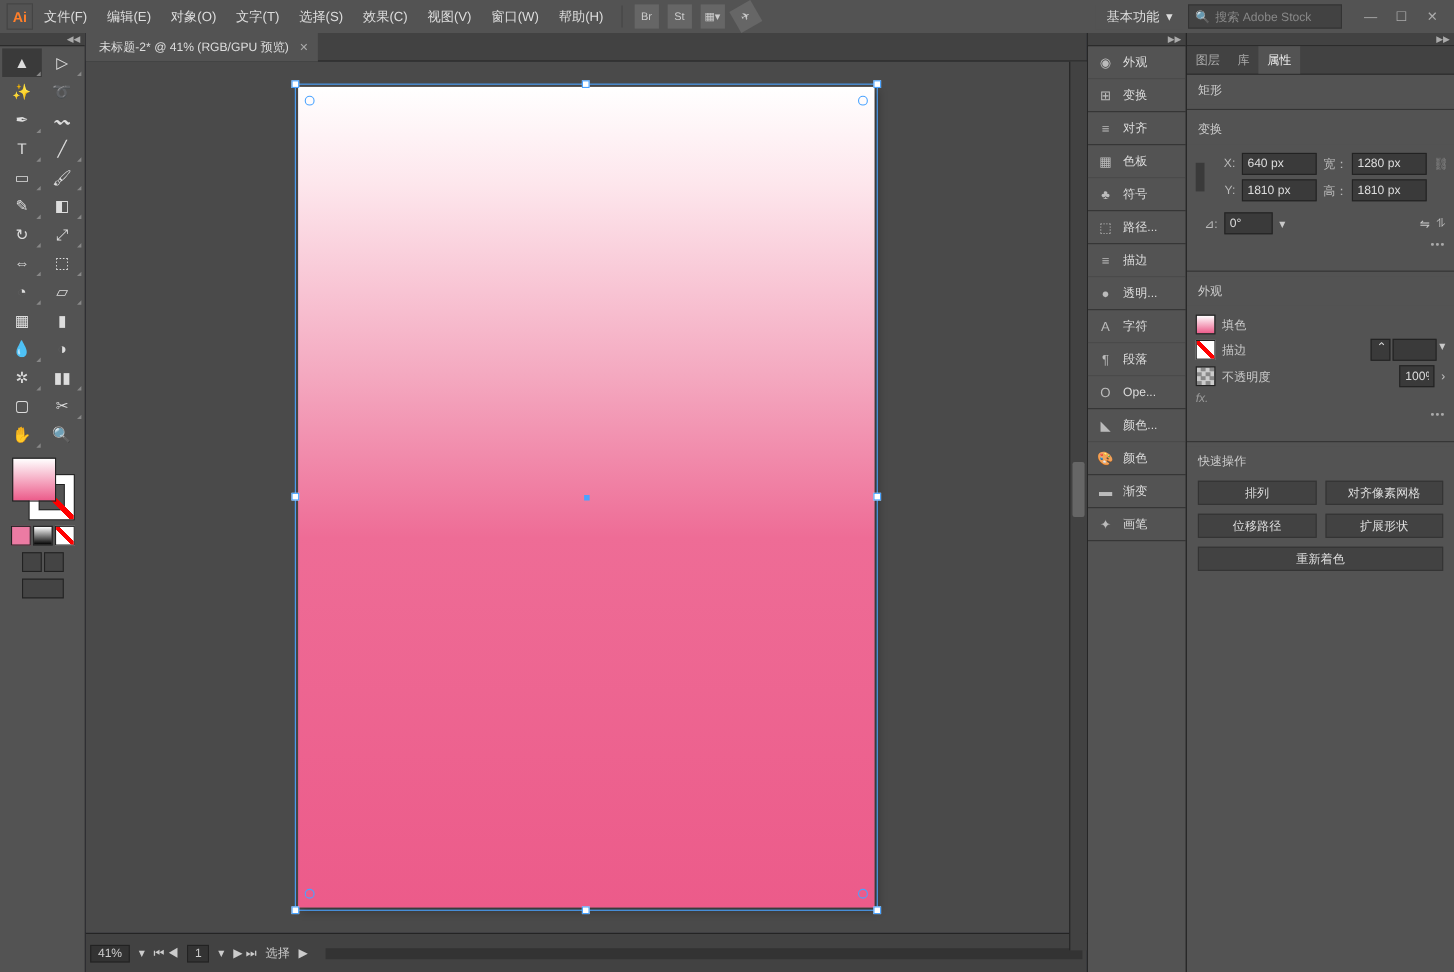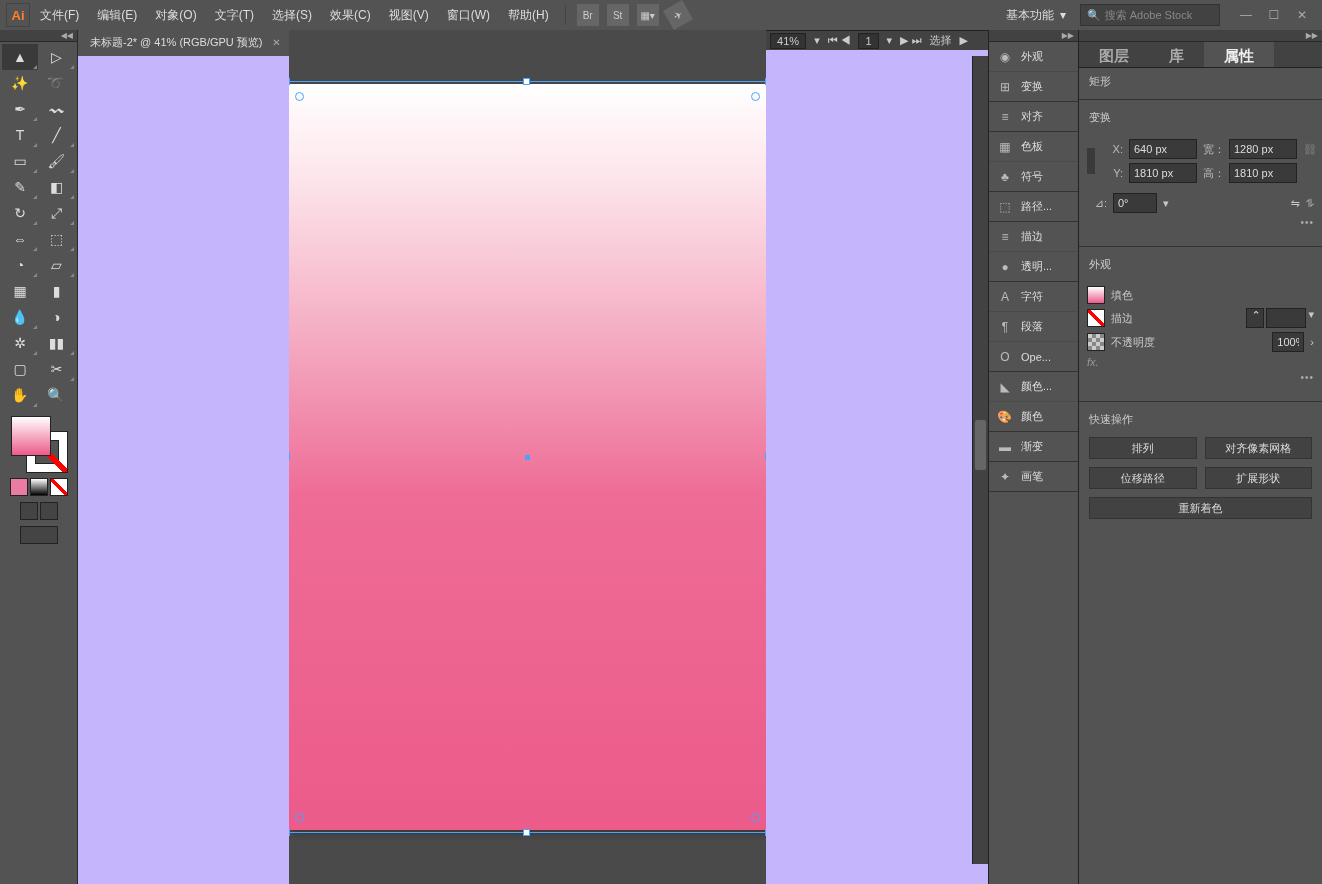--- a/index.html
+++ b/index.html
@@ -21,44 +21,44 @@
 .tool { width:36px; height:26px; display:flex; align-items:center; justify-content:center; color:#ddd; font-size:14px; position:relative; }
 .tool.sel { background:#3a3a3a; }
 .tool .tri { position:absolute; right:1px; bottom:1px; width:0; height:0; border-right:4px solid #888; border-top:4px solid transparent; }
 .swatch-area { padding:6px 4px; display:flex; flex-direction:column; gap:6px; align-items:center;}
 .fillstroke { width:56px; height:56px; position:relative; }
 .fill-sw { position:absolute; width:40px; height:40px; left:0; top:0; background:linear-gradient(180deg,#fff,#ec5b8a); border:1px solid #222; }
 .stroke-sw { position:absolute; width:40px; height:40px; right:0; bottom:0; background:#535353; border:8px solid #fff; box-shadow:0 0 0 1px #222 inset, 0 0 0 1px #222; }
 .stroke-sw::after{content:'';position:absolute;left:-8px;top:-8px;right:-8px;bottom:-8px;background:linear-gradient(45deg,transparent 45%,red 45%,red 55%,transparent 55%);}
 .mini-sw { display:flex; gap:2px; }
 .mini-sw div{ width:18px; height:18px; border:1px solid #222;}
-.canvas-area { flex:1; display:flex; flex-direction:row; background:#c4b5fd; position:relative; }
+.canvas-area { flex:1; display:flex; flex-direction:column; background:#0f172a; position:relative; }
 .tabbar { height:26px; background:#424242; display:flex; align-items:center; border-bottom:1px solid #222; }
 .tab { height:26px; background:#535353; padding:0 26px 0 12px; display:flex; align-items:center; color:#ddd; font-size:11px; position:relative; }
 .tab .x { position:absolute; right:8px; font-size:10px; color:#aaa; }
 .canvas-view { flex:1; background:#4a4a4a; position:relative; overflow:hidden; display:flex; align-items:center; justify-content:center; }
 .artboard { width:524px; height:746px; background:linear-gradient(180deg,#ffffff 0%,#fde6ec 12%,#f4a9c0 35%,#ee6c96 55%,#ec5b8a 100%); position:relative; box-shadow:3px 3px 8px rgba(0,0,0,.3); }
 .sel-box { position:absolute; border:1px solid #4aa3ff; left:-3px; top:-3px; right:-3px; bottom:-3px; }
 .handle { position:absolute; width:7px; height:7px; background:#fff; border:1px solid #4aa3ff; }
 .anchor-ring{position:absolute;width:9px;height:9px;border:1.5px solid #4aa3ff;border-radius:50%;}
 .h-tl{left:-4px;top:-4px}.h-tr{right:-4px;top:-4px}.h-bl{left:-4px;bottom:-4px}.h-br{right:-4px;bottom:-4px}
 .h-t{left:50%;top:-4px;margin-left:-4px}.h-b{left:50%;bottom:-4px;margin-left:-4px}
 .h-l{left:-4px;top:50%;margin-top:-4px}.h-r{right:-4px;top:50%;margin-top:-4px}
 .center-pt{position:absolute;left:50%;top:50%;width:5px;height:5px;background:#4aa3ff;margin:-2px 0 0 -2px;}
-.statusbar { height:20px; background:#424242; display:flex; align-items:center; font-size:11px; color:#ccc; padding:0 4px; gap:8px; border-top:1px solid #222;}
+.statusbar { height:36px; background:#424242; display:flex; align-items:center; font-size:11px; color:#ccc; padding:0 4px; gap:8px; border-top:1px solid #222;}
 .sb-input{background:#333;padding:1px 6px;border:1px solid #222;}
 .vscroll{position:absolute;right:0;top:26px;bottom:20px;width:16px;background:#424242;border-left:1px solid #222;}
 .vscroll-thumb{position:absolute;left:2px;right:2px;top:45%;height:50px;background:#666;border-radius:2px;}
 .panel-dock { width:90px; background:#535353; border-left:1px solid #222; display:flex; flex-direction:column; }
 .dock-item { height:30px; display:flex; align-items:center; padding:0 8px; gap:8px; color:#ddd; font-size:11px; border-bottom:1px solid #4a4a4a;}
 .dock-item.sep{border-bottom:1px solid #333;}
 .dock-icon{width:16px;height:16px;display:flex;align-items:center;justify-content:center;font-size:12px;color:#bbb;}
 .right-panels { width:244px; background:#424242; border-left:1px solid #222; display:flex; flex-direction:column; }
 .panel-tabs{height:26px;background:#424242;display:flex;border-bottom:1px solid #222;}
-.ptab{padding:5px 20px;color:#aaa;font-size:15px;font-weight:bold;}
+.ptab{padding:5px 8px;color:#aaa;font-size:11px;}
 .ptab.active{background:#535353;color:#eee;}
 .panel-body{flex:1;background:#535353;overflow:auto;}
 .section-hdr{padding:6px 10px;color:#ccc;font-size:11px;background:#535353;}
 .section{padding:4px 8px 10px;}
 .prop-row{display:flex;align-items:center;gap:6px;margin:4px 0;font-size:11px;}
 .prop-label{width:20px;text-align:right;color:#bbb;}
 .prop-input{width:68px;height:20px;background:#3a3a3a;border:1px solid #222;color:#ddd;padding:0 4px;font-size:11px;}
 .refpt{width:26px;height:26px;display:grid;grid-template-columns:repeat(3,1fr);grid-template-rows:repeat(3,1fr);gap:2px;padding:2px;background:#3a3a3a;}
 .refpt div{background:#777;}
 .btn-row{display:flex;gap:8px;padding:4px 10px;}

